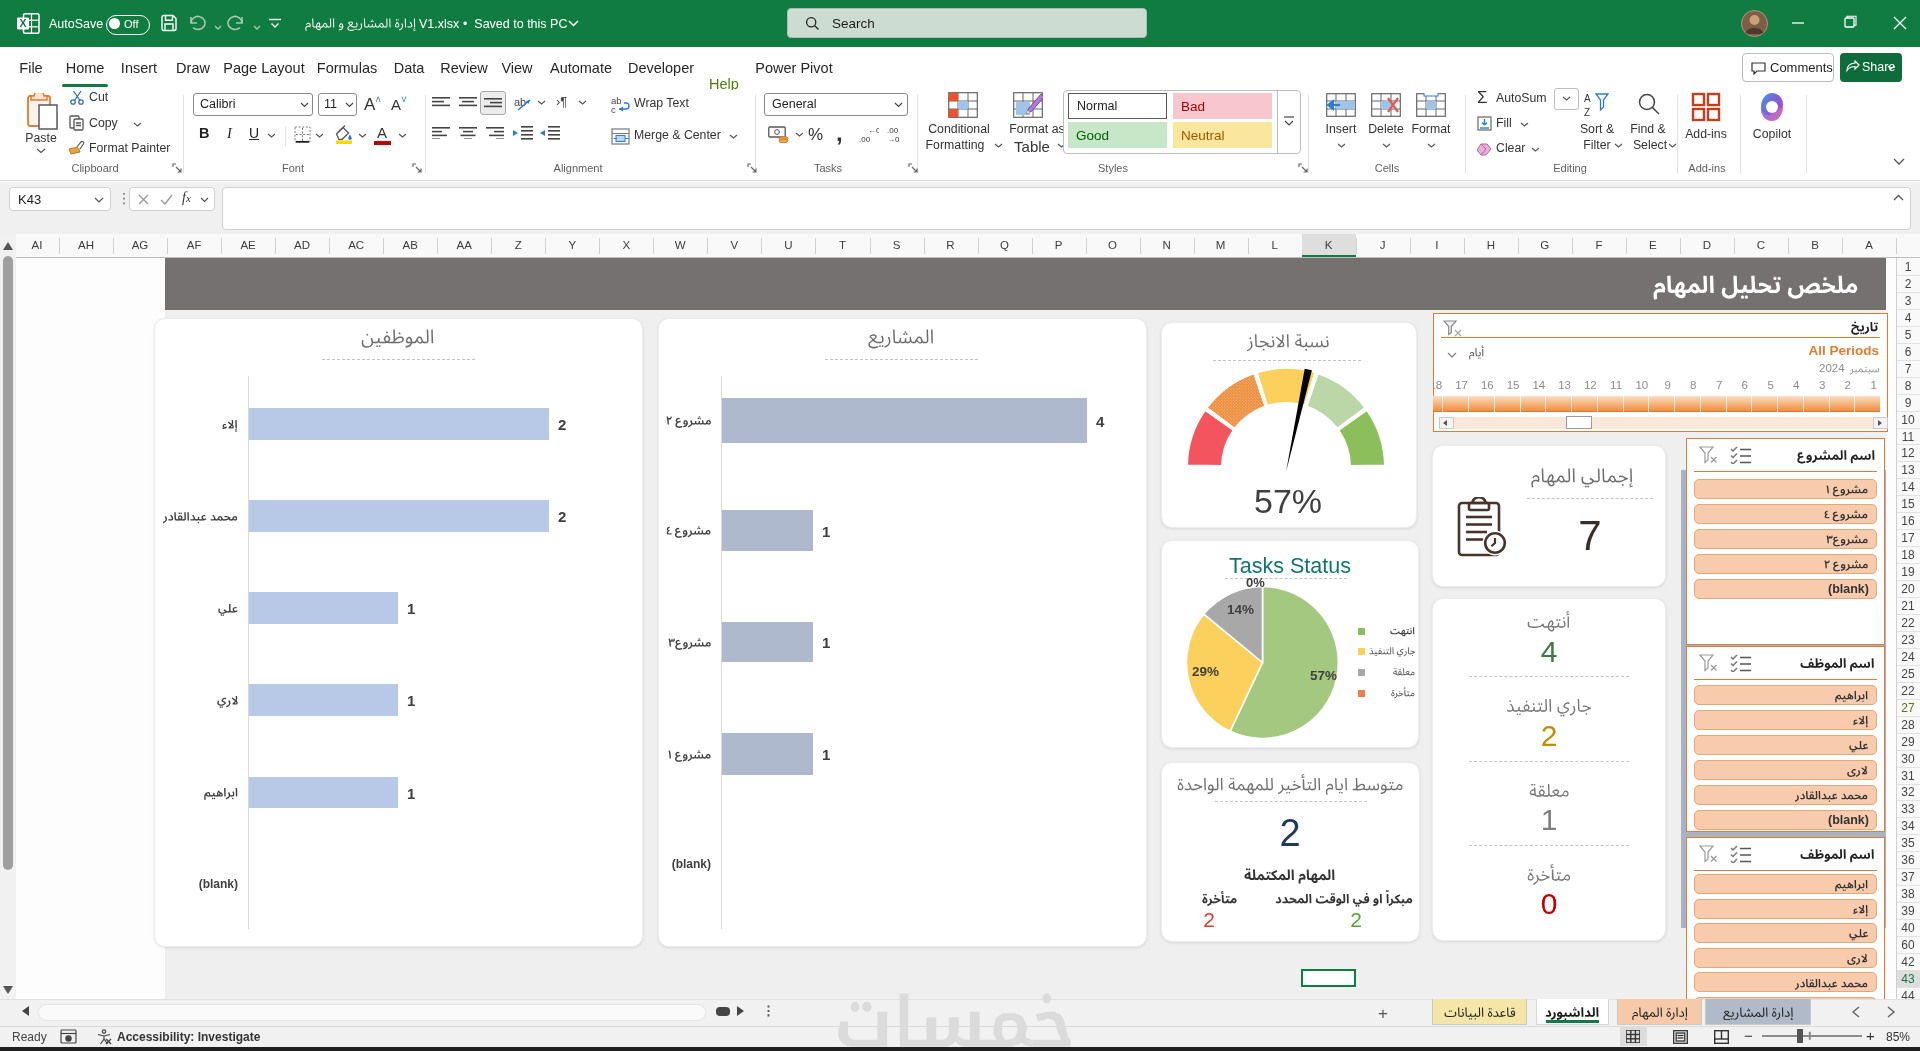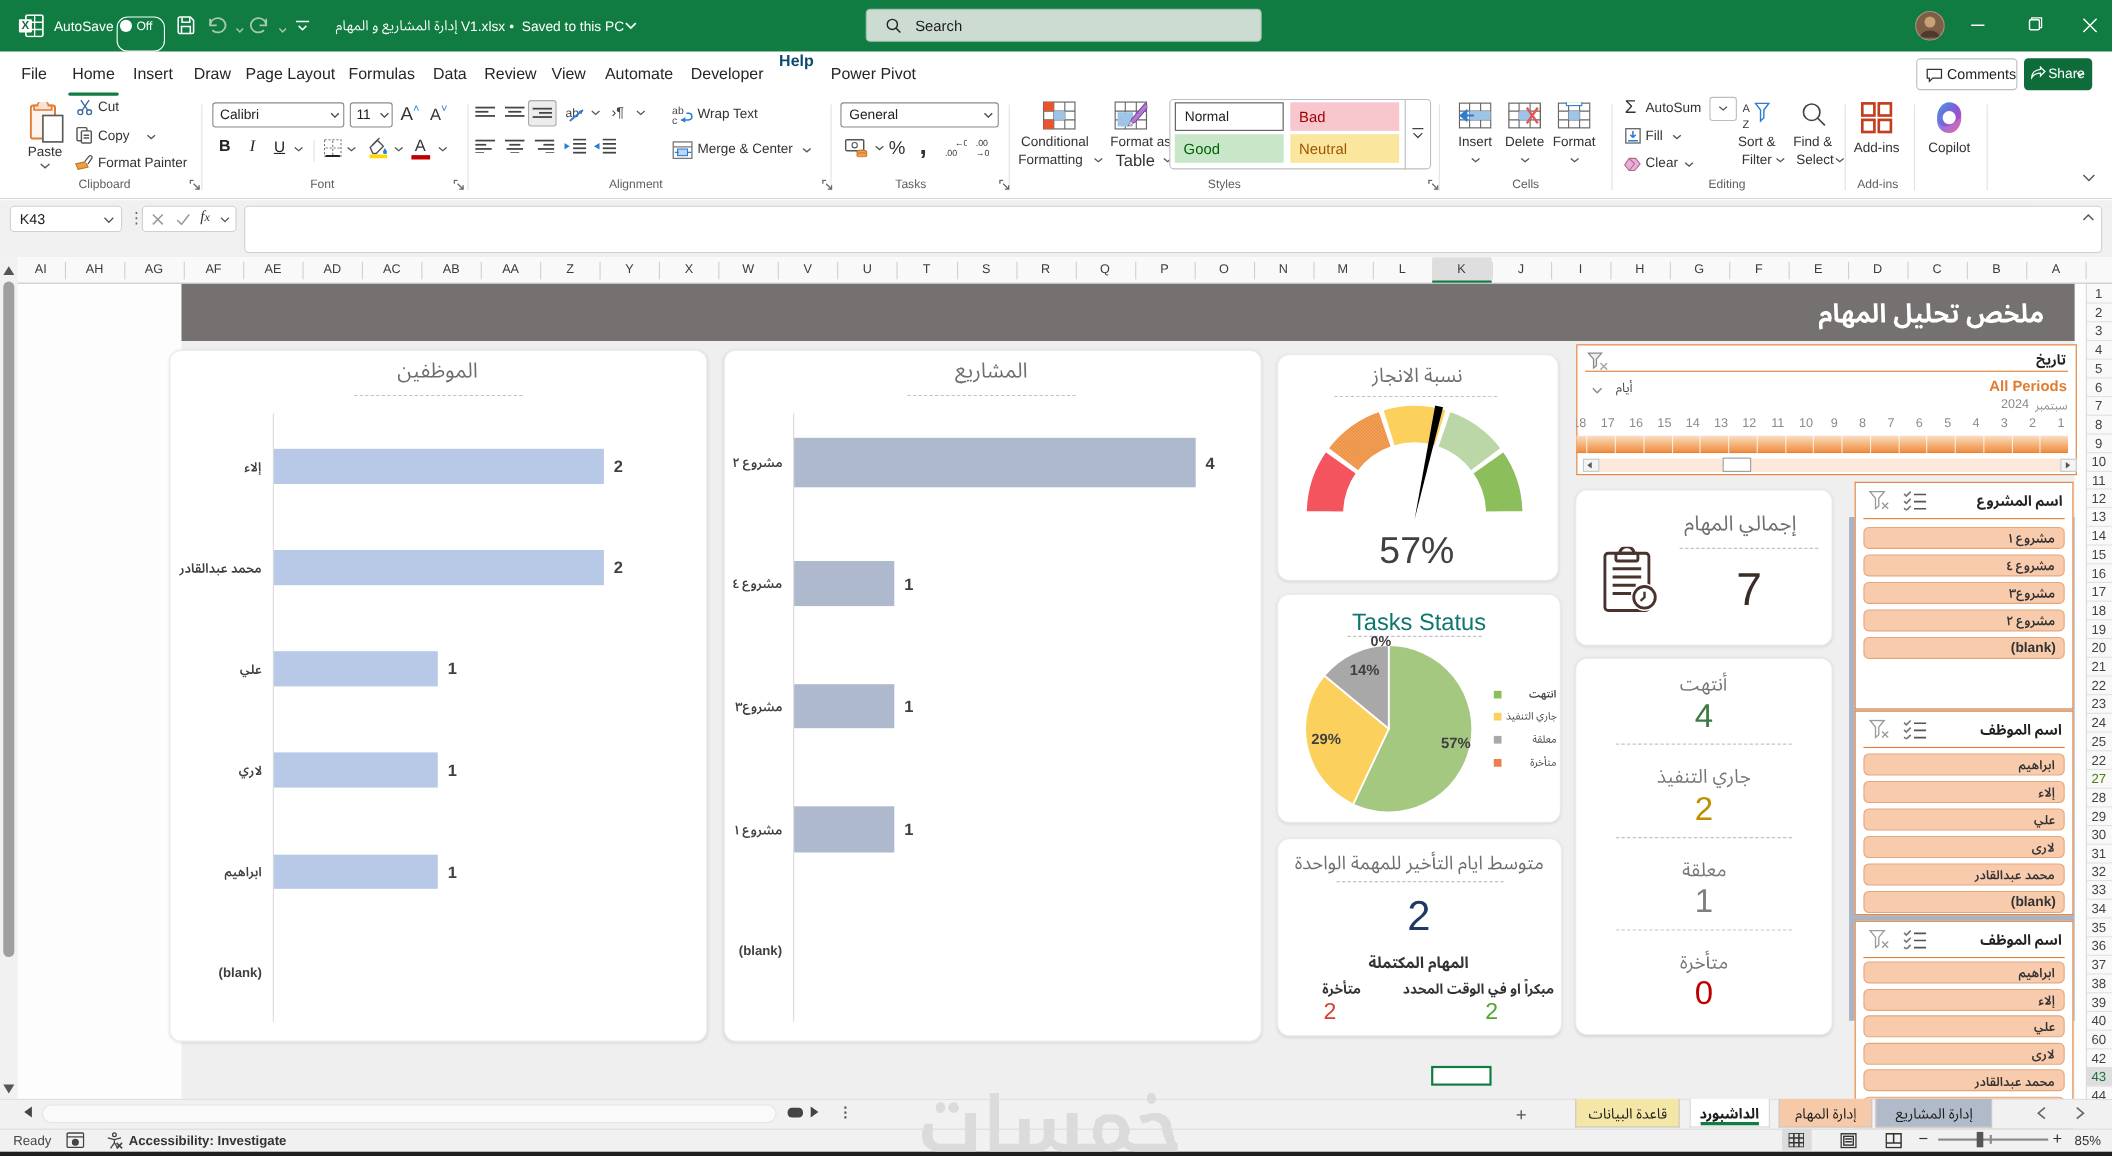--- a/index.html
+++ b/index.html
@@ -407,21 +407,21 @@
 <div class="abs" style="left:0;top:0;width:1920px;height:47px;background:#107C41"></div>
 <svg class="abs" style="left:17px;top:13px" width="23" height="21" viewBox="0 0 23 21">
 <rect x="6.5" y="0.8" width="15.5" height="19.4" rx="1.5" fill="none" stroke="#fff" stroke-width="1.5"></rect>
 <line x1="14.5" y1="1" x2="14.5" y2="20" stroke="#fff" stroke-width="1.2"></line>
 <line x1="7" y1="7.2" x2="22" y2="7.2" stroke="#fff" stroke-width="1.2"></line>
 <line x1="7" y1="13.8" x2="22" y2="13.8" stroke="#fff" stroke-width="1.2"></line>
 <rect x="0" y="4.5" width="12" height="12" rx="1.2" fill="#fff"></rect>
 <text x="6" y="13.8" font-size="10.5" font-weight="bold" fill="#1a6b40" text-anchor="middle" font-family="Liberation Sans">X</text>
 </svg>
 <div class="abs" style="left:49px;top:16.5px;color:#fff;font-size:12.5px">AutoSave</div>
-<div class="abs" style="left:106px;top:15px;width:44px;height:32px;border:1.5px solid #fff;border-radius:10px">
+<div class="abs" style="left:106px;top:15px;width:44px;height:20px;border:1.5px solid #fff;border-radius:10px">
 <div class="abs" style="left:2px;top:2px;width:11px;height:11px;border-radius:50%;background:#fff"></div>
 <div class="abs" style="left:17px;top:2px;color:#fff;font-size:11px">Off</div>
   </div>
 <svg class="abs" style="left:160px;top:14px" width="18" height="18" viewBox="0 0 18 18" fill="none" stroke="#fff" stroke-width="1.4">
 <path d="M2 3 a1.5 1.5 0 0 1 1.5-1.5 H13 L16 4.5 V15 a1.5 1.5 0 0 1 -1.5 1.5 H3.5 A1.5 1.5 0 0 1 2 15 Z"></path>
 <path d="M5.5 1.8 v4.4 h7 V1.8"></path>
     <path d="M5 16.3 V10 h8 v6.3"></path>
   </svg>
 <svg class="abs" style="left:188px;top:15px" width="34" height="16" viewBox="0 0 34 16" fill="none">
 <path d="M3 2 v6 h6" stroke="#a8c8b4" stroke-width="1.6"></path>
@@ -490,21 +490,21 @@
 <div class="abs" style="left:85px;top:60px;transform:translateX(-50%);font-size:14.5px;color:#262626;font-weight:400">Home</div>
 <div class="abs" style="left:139px;top:60px;transform:translateX(-50%);font-size:14.5px;color:#262626;font-weight:400">Insert</div>
 <div class="abs" style="left:193px;top:60px;transform:translateX(-50%);font-size:14.5px;color:#262626;font-weight:400">Draw</div>
 <div class="abs" style="left:264px;top:60px;transform:translateX(-50%);font-size:14.5px;color:#262626;font-weight:400">Page Layout</div>
 <div class="abs" style="left:347px;top:60px;transform:translateX(-50%);font-size:14.5px;color:#262626;font-weight:400">Formulas</div>
 <div class="abs" style="left:409px;top:60px;transform:translateX(-50%);font-size:14.5px;color:#262626;font-weight:400">Data</div>
 <div class="abs" style="left:464px;top:60px;transform:translateX(-50%);font-size:14.5px;color:#262626;font-weight:400">Review</div>
 <div class="abs" style="left:517px;top:60px;transform:translateX(-50%);font-size:14.5px;color:#262626;font-weight:400">View</div>
 <div class="abs" style="left:581px;top:60px;transform:translateX(-50%);font-size:14.5px;color:#262626;font-weight:400">Automate</div>
 <div class="abs" style="left:661px;top:60px;transform:translateX(-50%);font-size:14.5px;color:#262626;font-weight:400">Developer</div>
-<div class="abs" style="left:724px;top:48px;transform:translateX(-50%);font-size:14.5px;color:#0c4a6e;font-weight:700">Help</div>
+<div class="abs" style="left:724px;top:76px;transform:translateX(-50%);font-size:14.5px;color:#4d7c0f;font-weight:400">Help</div>
 <div class="abs" style="left:794px;top:60px;transform:translateX(-50%);font-size:14.5px;color:#262626;font-weight:400">Power Pivot</div>
 <div class="abs" style="left:62px;top:84px;width:46px;height:3px;background:#107C41;border-radius:2px"></div>
 <div class="abs" style="left:1742px;top:53px;width:92px;height:29px;border:1px solid #bdbdbd;border-radius:4px;background:#fff">
 <svg class="abs" style="left:8px;top:7px" width="15" height="14" viewBox="0 0 15 14" fill="none" stroke="#333" stroke-width="1.2">
       <path d="M1 2 h13 v8 h-8 l-3 3 v-3 h-2 z"></path>
     </svg>
 <div class="abs" style="left:27px;top:6px;font-size:13px;color:#222">Comments</div>
   </div>
 <div class="abs" style="left:1840px;top:53px;width:62px;height:29px;border-radius:4px;background:#0e6b3a">
 <svg class="abs" style="left:6px;top:7px" width="14" height="14" viewBox="0 0 14 14" fill="none" stroke="#fff" stroke-width="1.2">

